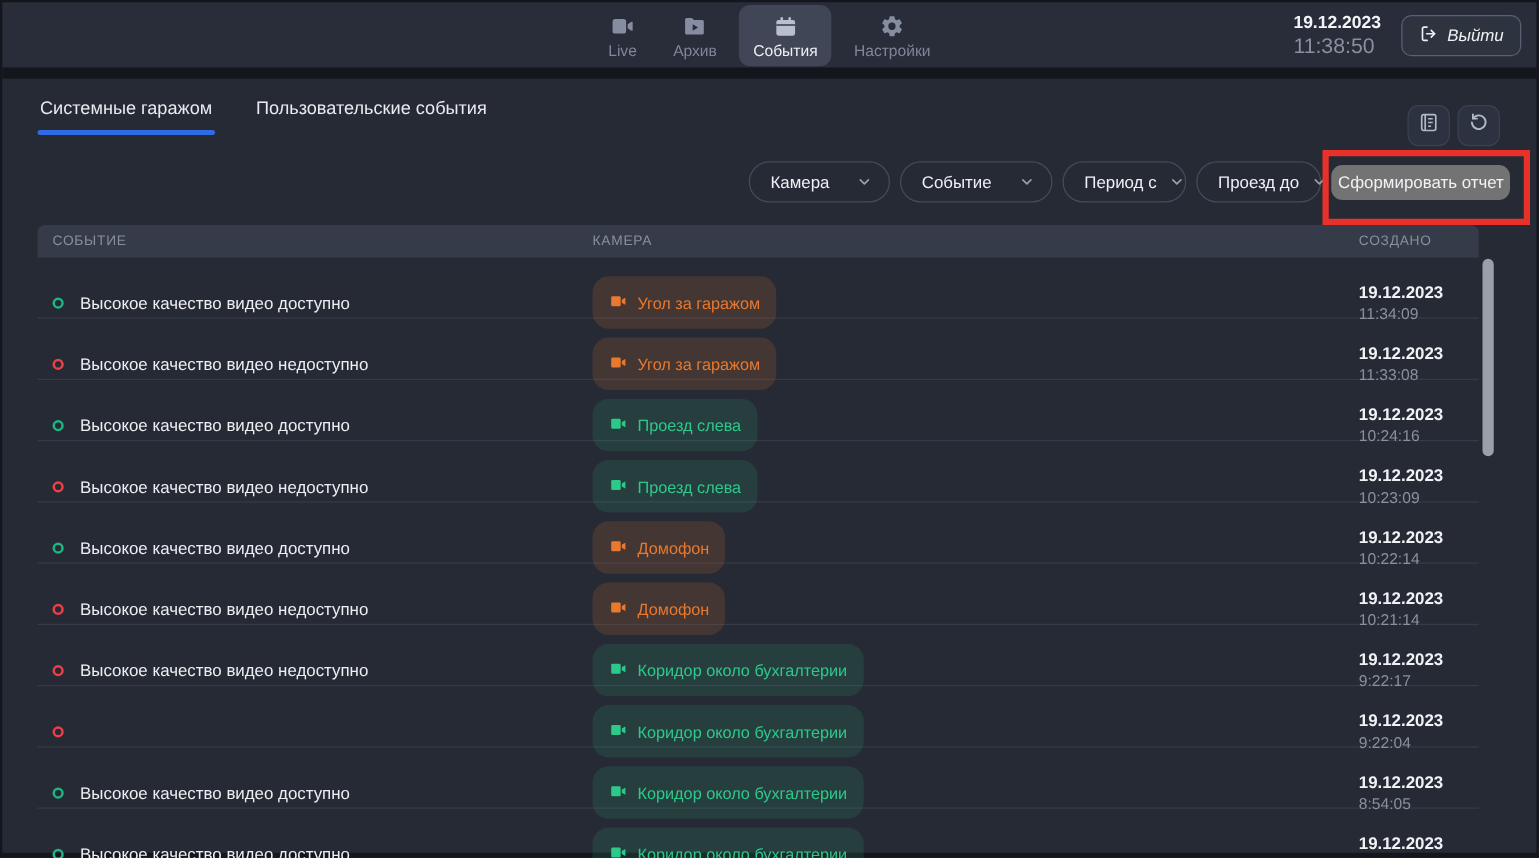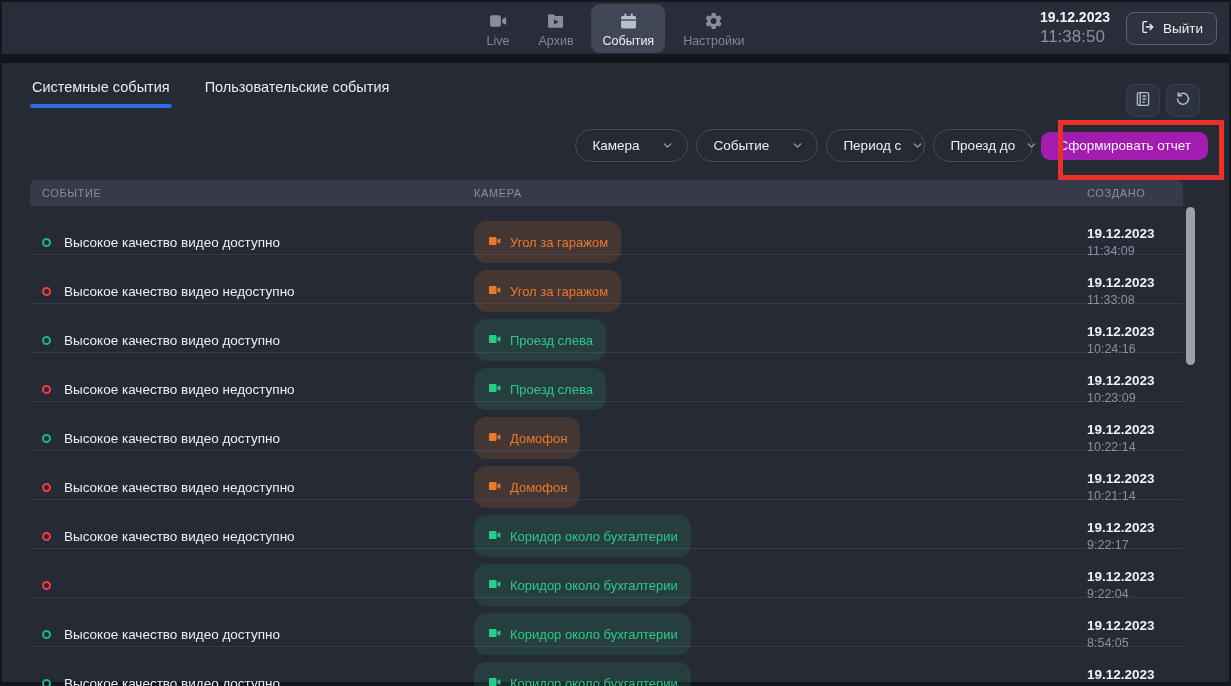--- a/index.html
+++ b/index.html
@@ -19,21 +19,21 @@
   .nav-item.active { background:#404656; color:#b9bfcd; }
   .nav-item.active .nav-label { color:#eef0f4; }
   .nav-item svg { display:block; }
   .topbar-right { position:absolute; right:12px; top:0; height:52px;
                   display:flex; align-items:center; gap:16px; }
   .datetime { line-height:1.25; }
   .dt-date { font-size:14px; font-weight:bold; color:#f2f4f8; }
   .dt-time { font-size:17px; color:#8a90a0; }
   .logout-btn { display:flex; align-items:center; gap:7px; height:33px; padding:0 13px;
                 background:#2e3340; border:1px solid #596074; border-radius:8px;
-                color:#eef0f4; font-size:13.5px; cursor:pointer; font-family:inherit; }
+                color:#eef0f4; font-size:13.5px; cursor:pointer; font-family:inherit;font-style:italic; }
 
   
   .content { position:absolute; top:61px; left:0; right:0; bottom:0; background:#262a34; }
 
   .tabs-line { position:absolute; top:55px; left:0; right:0; height:1px; background:#30354233; }
   .tabs { position:absolute; top:16px; left:30px; display:flex; gap:35px; }
   .tab { font-size:14.5px; color:#e9ebf0; padding-bottom:13px; position:relative; cursor:pointer; white-space:nowrap; }
   .tab.active::after { content:""; position:absolute; left:-2px; right:-2px; bottom:0;
                        height:4px; border-radius:2px; background:var(--accent,#2e6be5); }
 
@@ -42,21 +42,21 @@
               border:1px solid #3a4050; color:#b3b9c6; display:flex; align-items:center;
               justify-content:center; cursor:pointer; }
 
   .filter-row { position:absolute; top:66px; right:21px; display:flex; gap:8px; align-items:center; }
   .pill { height:33px; border:1px solid #454b59; border-radius:17px; background:transparent;
           display:flex; align-items:center; justify-content:space-between; gap:10px;
           padding:0 13px 0 16px; color:#eef0f4; font-size:13.5px; cursor:pointer; white-space:nowrap; }
   .pill .chev { color:#9aa0ad; display:flex; }
   .pill-camera { width:113px; } .pill-event { width:122px; }
   .pill-from { width:99px; } .pill-to { width:100px; }
-  .report-btn { height:28px; padding:0 17px; border:none; border-radius:9px; background:#a21caf;
+  .report-btn { height:28px; padding:0 5px; border:none; border-radius:9px; background:#737373;
                 color:#f0f2f6; font-size:13.5px; cursor:pointer; font-family:inherit; white-space:nowrap; }
 
   .annotation-rect { position:absolute; left:1056px; top:57px; width:166px; height:60px;
                      border:5px solid var(--annotation,#e8312a); z-index:20; pointer-events:none; }
 
   
   .table { position:absolute; left:28px; top:117px; width:1153px; }
   .thead { height:26px; background:#363b49; border-radius:6px 6px 0 0;
            display:grid; grid-template-columns:432px 613px 1fr; align-items:center;
            padding:0 12px; color:#878e9d; font-size:11px; letter-spacing:.6px; }
@@ -138,21 +138,21 @@
         <span>Выйти</span>
       </button>
     </div>
   </header>
   <div class="sep-band"></div>
 
   <div class="content">
     <div class="tabs-line"></div>
 
     <div class="tabs">
-      <div class="tab active">Системные события</div>
+      <div class="tab active">Системные гаражом</div>
       <div class="tab">Пользовательские события</div>
     </div>
 
     <div class="tab-actions">
       <div class="icon-btn">
         <span>
           <svg width="18" height="18" viewBox="0 0 24 24" fill="none" stroke="currentColor" stroke-width="1.8">
               <rect x="4.5" y="3.5" width="15" height="17" rx="2"></rect>
               <path d="M8.2 3.5v17"></path>
               <path d="M11.3 8h5M11.3 12h5M11.3 16h3.2"></path>

